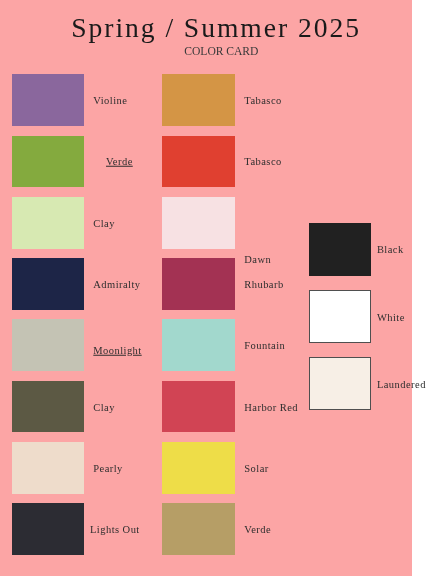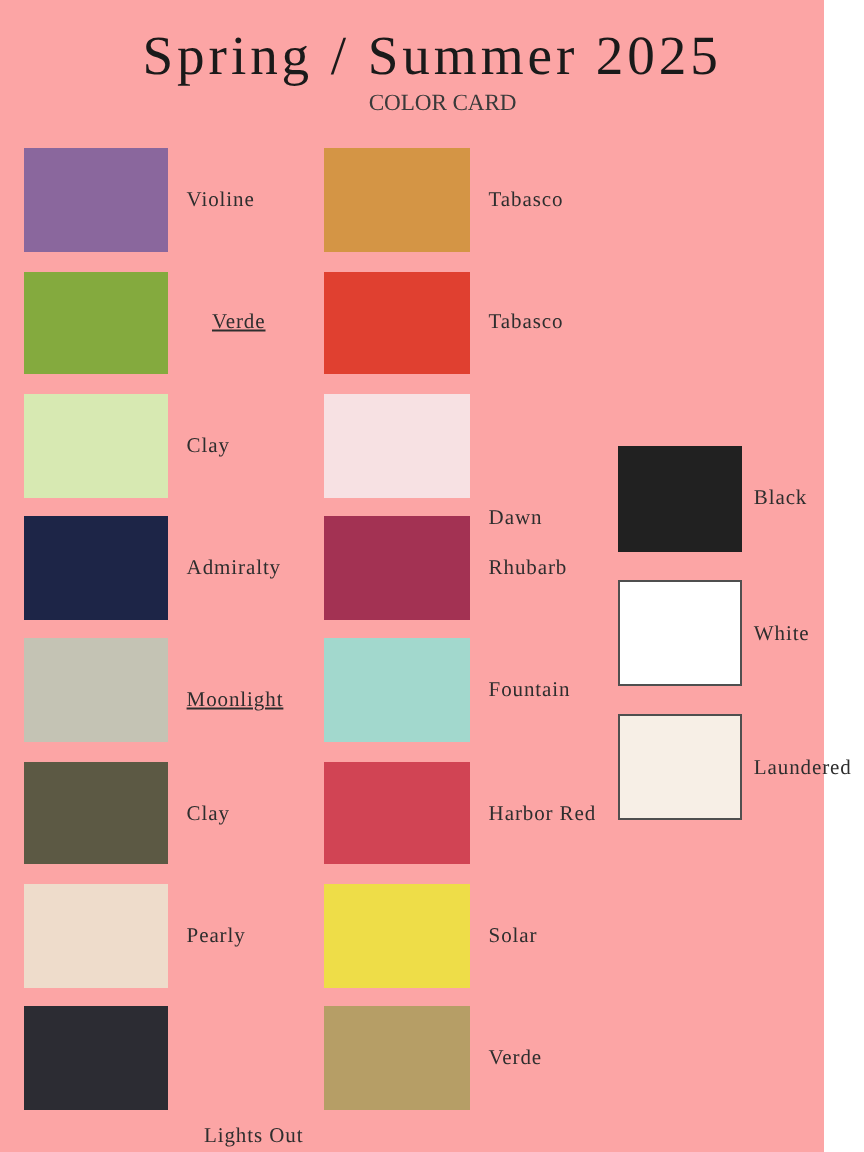--- a/index.html
+++ b/index.html
@@ -39,21 +39,21 @@
   .l0-2{left:93.30px;top:223.72px;}
   .s0-3{left:12.30px;top:258.08px;width:71.70px;height:51.80px;}
   .l0-3{left:93.30px;top:284.98px;}
   .s0-4{left:12.30px;top:319.34px;width:71.70px;height:51.80px;}
   .l0-4{left:93.30px;top:351px;text-decoration:underline;}
   .s0-5{left:12.30px;top:380.60px;width:71.70px;height:51.80px;}
   .l0-5{left:93.30px;top:407.50px;}
   .s0-6{left:12.30px;top:441.86px;width:71.70px;height:51.80px;}
   .l0-6{left:93.30px;top:468.76px;}
   .s0-7{left:12.30px;top:503.12px;width:71.70px;height:51.80px;}
-  .l0-7{left:102px;top:530.02px;margin-top:39px;}
+  .l0-7{left:90px;top:530.02px;}
   .s1-0{left:162.40px;top:74.30px;width:72.80px;height:51.80px;}
   .l1-0{left:244.30px;top:101.20px;}
   .s1-1{left:162.40px;top:135.56px;width:72.80px;height:51.80px;}
   .l1-1{left:244.30px;top:162.46px;}
   .s1-2{left:162.40px;top:196.82px;width:72.80px;height:51.80px;}
   .l1-2{left:244.30px;top:223.72px;margin-top:36px;}
   .s1-3{left:162.40px;top:258.08px;width:72.80px;height:51.80px;}
   .l1-3{left:244.30px;top:284.98px;}
   .s1-4{left:162.40px;top:319.34px;width:72.80px;height:51.80px;}
   .l1-4{left:244.30px;top:346.24px;}

